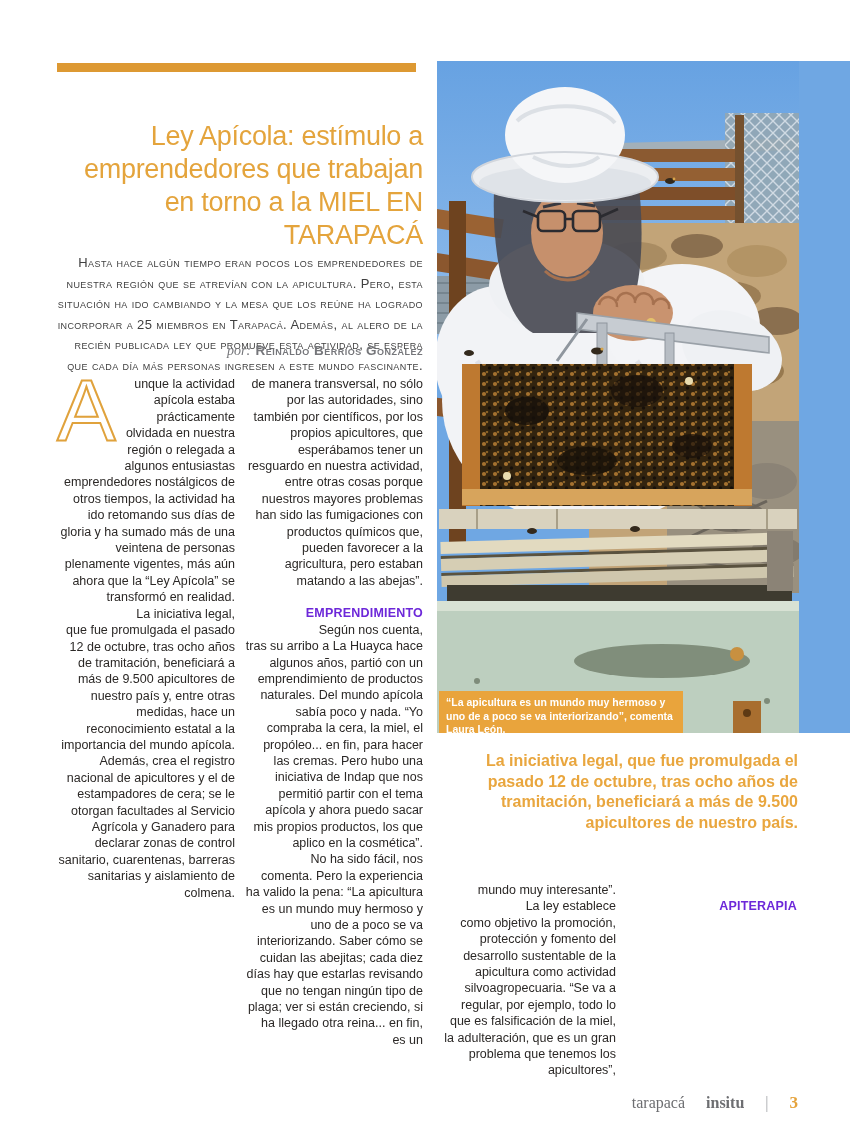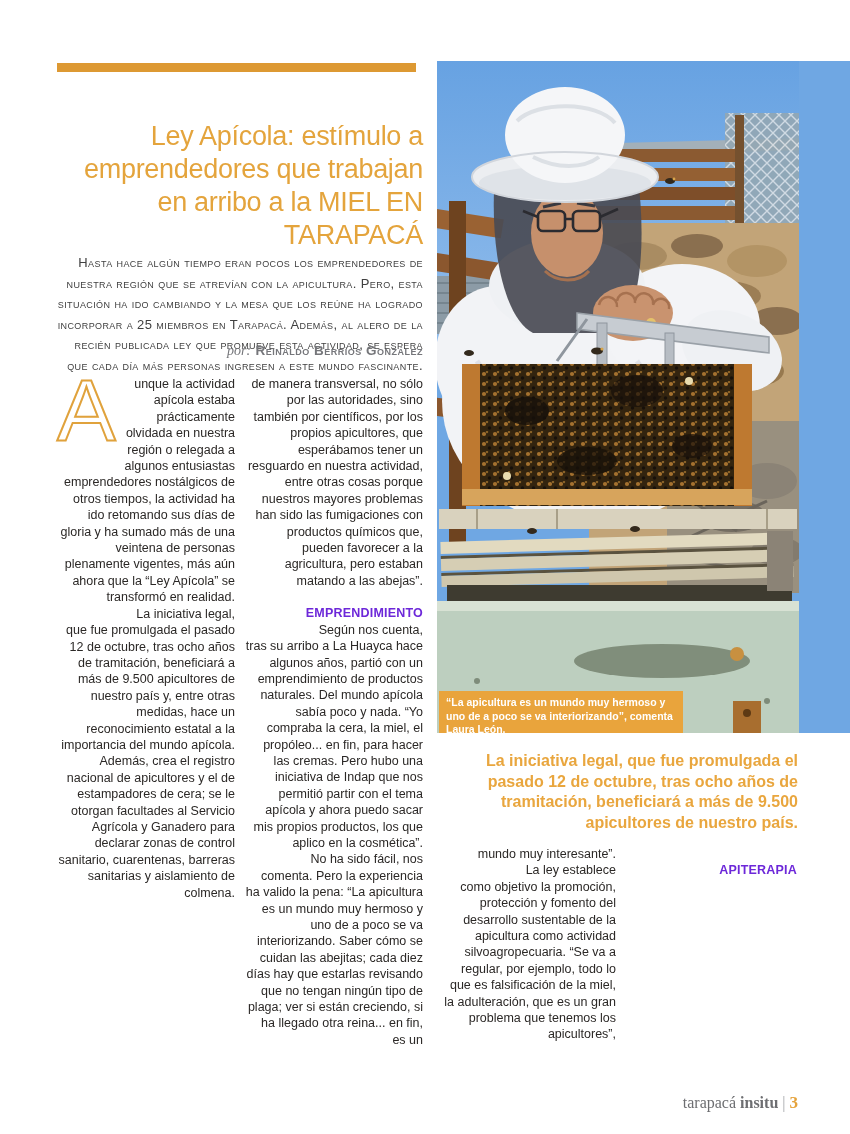--- a/index.html
+++ b/index.html
@@ -14,53 +14,53 @@
   .intro{position:absolute;left:57px;top:240px;width:366px;text-align:right;
          color:#404040;font-variant:small-caps;font-size:13px;line-height:20.5px;letter-spacing:.4px;}
   .byline{position:absolute;left:57px;top:341px;width:366px;text-align:right;color:#75767A;}
   .byline .lbl{font-family:"Liberation Serif",serif;font-style:italic;font-size:14px;}
   .byline .name{font-variant:small-caps;font-size:13.5px;letter-spacing:.5px;font-weight:700;}
 
   
   .cols{position:absolute;display:flex;color:#2B2826;font-size:12.5px;line-height:16.4px;}
   .cols .col{flex:1;text-align:right;}
   .cols12{left:57px;top:376px;width:366px;gap:10px;}
-  .cols34{left:437px;top:846px;width:360px;gap:2px;}
+  .cols34{left:437px;top:882px;width:360px;gap:2px;}
   .col p{margin:0;}
   .col p.ind{text-indent:5em;}
   .sec-head{color:#6d28d9;font-weight:700;font-size:12.5px;letter-spacing:.2px;margin-top:16px;}
   .dropcap{float:left;width:50px;font-size:88px;line-height:66px;font-weight:300;
            color:#E2A43C;-webkit-text-fill-color:transparent;-webkit-text-stroke:2px #E0A23C;
            margin:2px 4px 0 0;}
 
   
   .pull-quote{position:absolute;left:455px;top:751px;width:343px;text-align:right;
               color:#E9A63E;font-weight:700;font-size:16px;line-height:20.5px;}
 
   
   .photo{position:absolute;left:437px;top:61px;width:418px;height:672px;overflow:hidden;background:#6FA7E3;}
   .photo svg{display:block;}
   .caption{position:absolute;left:2px;top:630px;width:230px;background:#E9A43C;color:#fff;
            font-weight:700;font-size:10.5px;line-height:13.5px;padding:5px 7px;}
 
   
   .footer{position:absolute;right:52px;top:1093px;font-family:"Liberation Serif",serif;
-          font-size:16px;color:#6D6E71;display:flex;align-items:baseline;gap:4px;}
+          font-size:16px;color:#6D6E71;display:flex;align-items:baseline;gap:21px;}
   .footer .bold{font-weight:700;}
   .footer .sep{color:#A7A9AC;font-weight:400;}
   .footer .num{color:#E5A33C;font-weight:700;font-size:17px;}
 </style>
 </head>
 <body>
 
 <div class="page">
 
   <div class="accent-bar"></div>
 
-  <h1 class="title"><span>Ley Apícola: estímulo a emprendedores que trabajan en arribo a la </span><strong>MIEL EN TARAPACÁ</strong></h1>
+  <h1 class="title"><span>Ley Apícola: estímulo a emprendedores que trabajan en torno a la </span><strong>MIEL EN TARAPACÁ</strong></h1>
 
   <p class="intro">Hasta hace algún tiempo eran pocos los emprendedores de nuestra región que se atrevían con la apicultura. Pero, esta situación ha ido cambiando y la mesa que los reúne ha logrado incorporar a 25 miembros en Tarapacá. Además, al alero de la recién publicada ley que promueve esta actividad, se espera que cada día más personas ingresen a este mundo fascinante.</p>
 
   <div class="byline">
     <span class="lbl">por:</span>
     <span class="name">Reinaldo Berríos González</span>
   </div>
 
   <div class="cols cols12">
     <div class="col">

